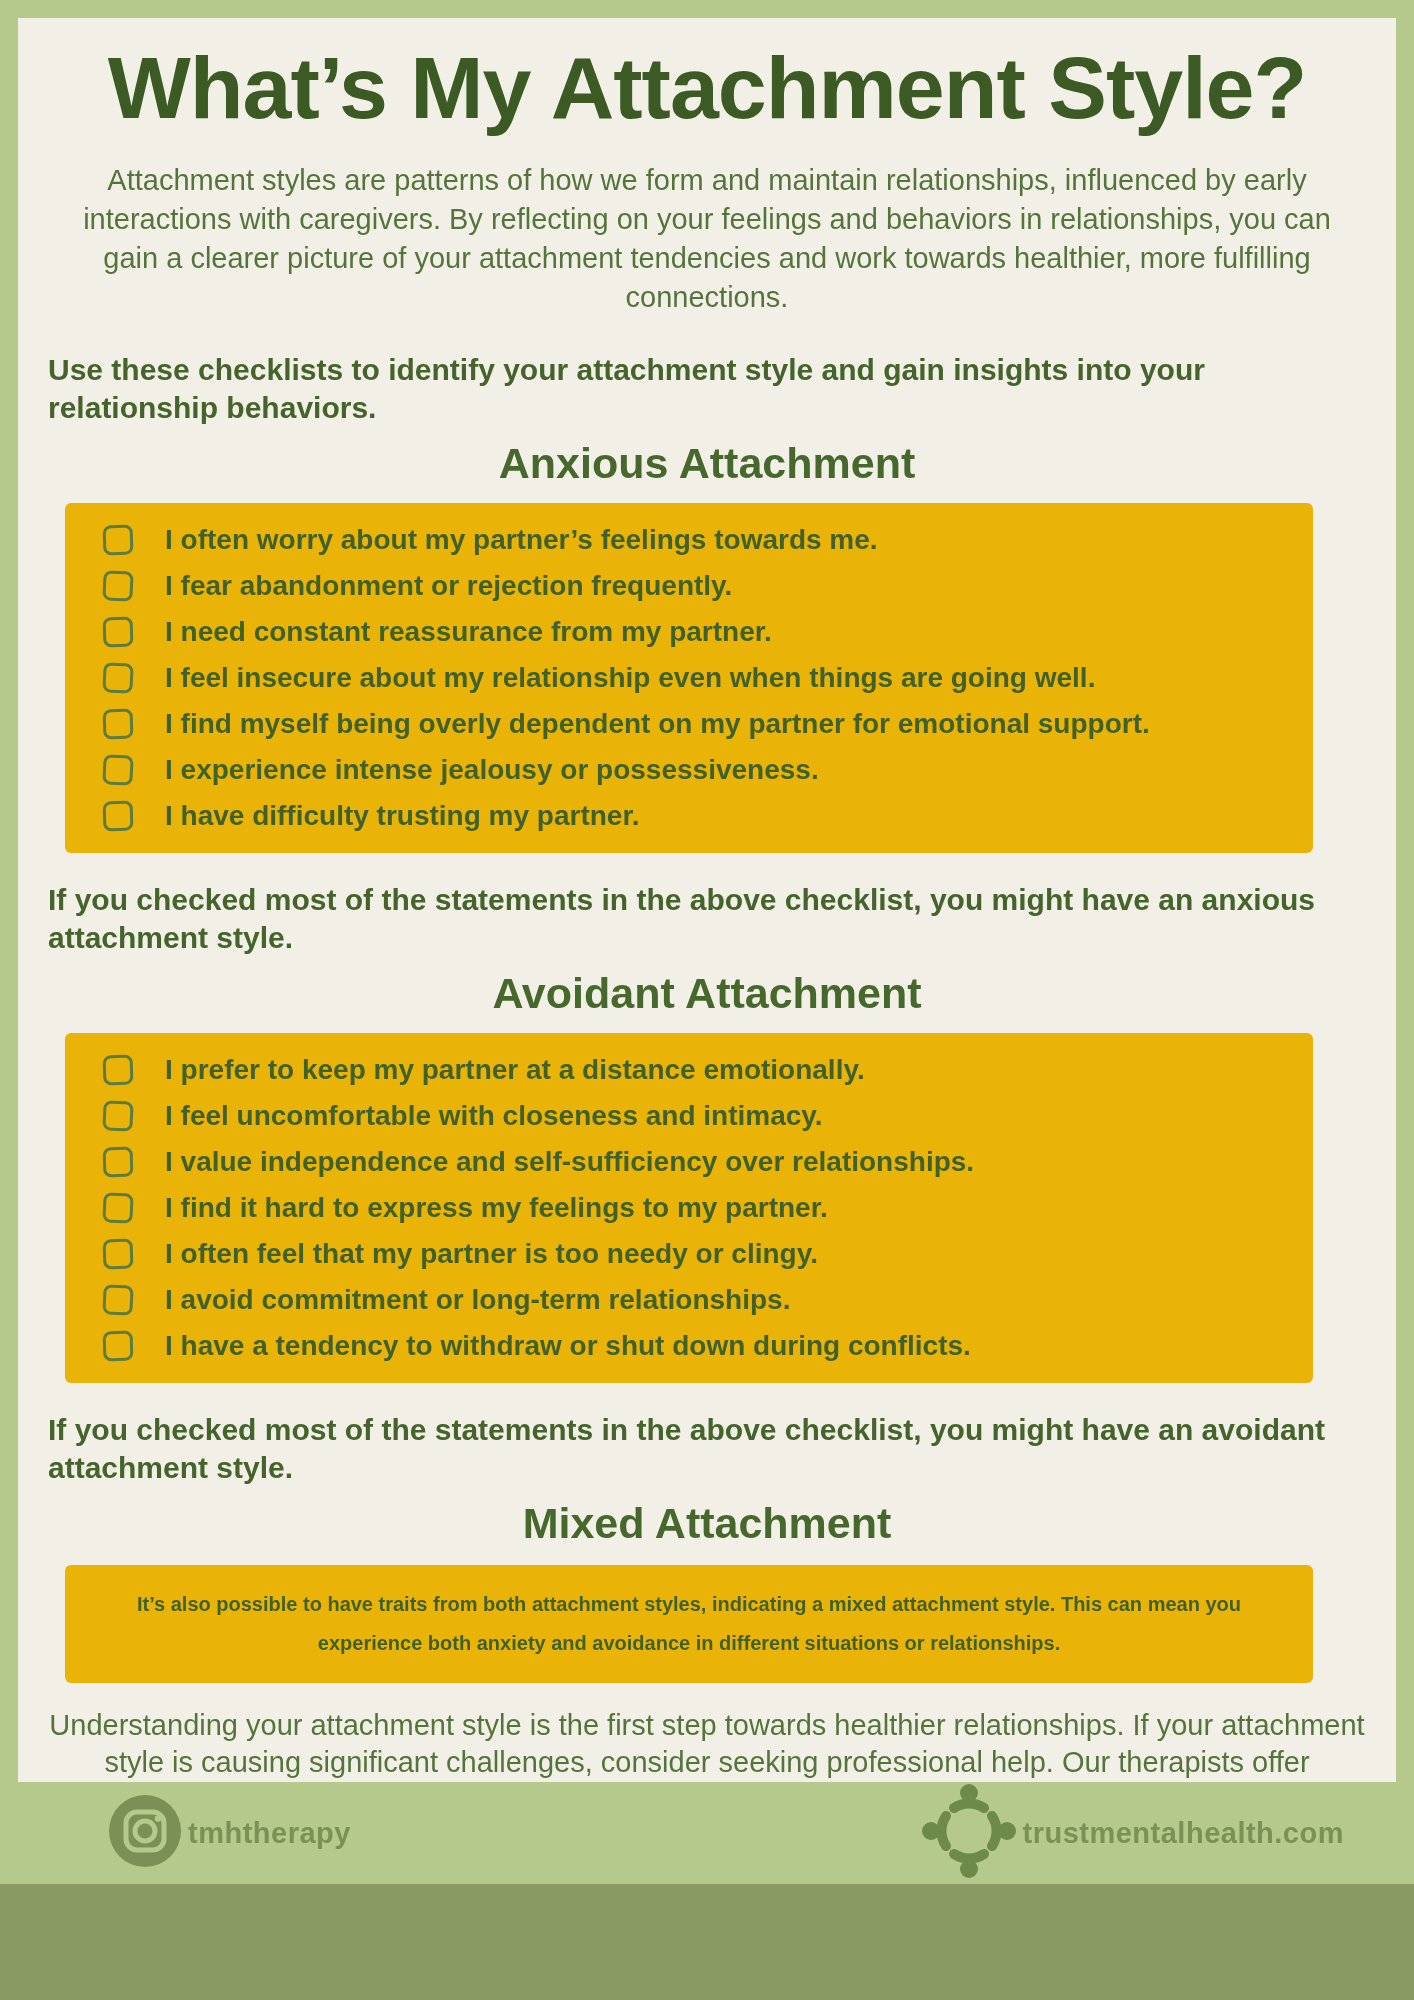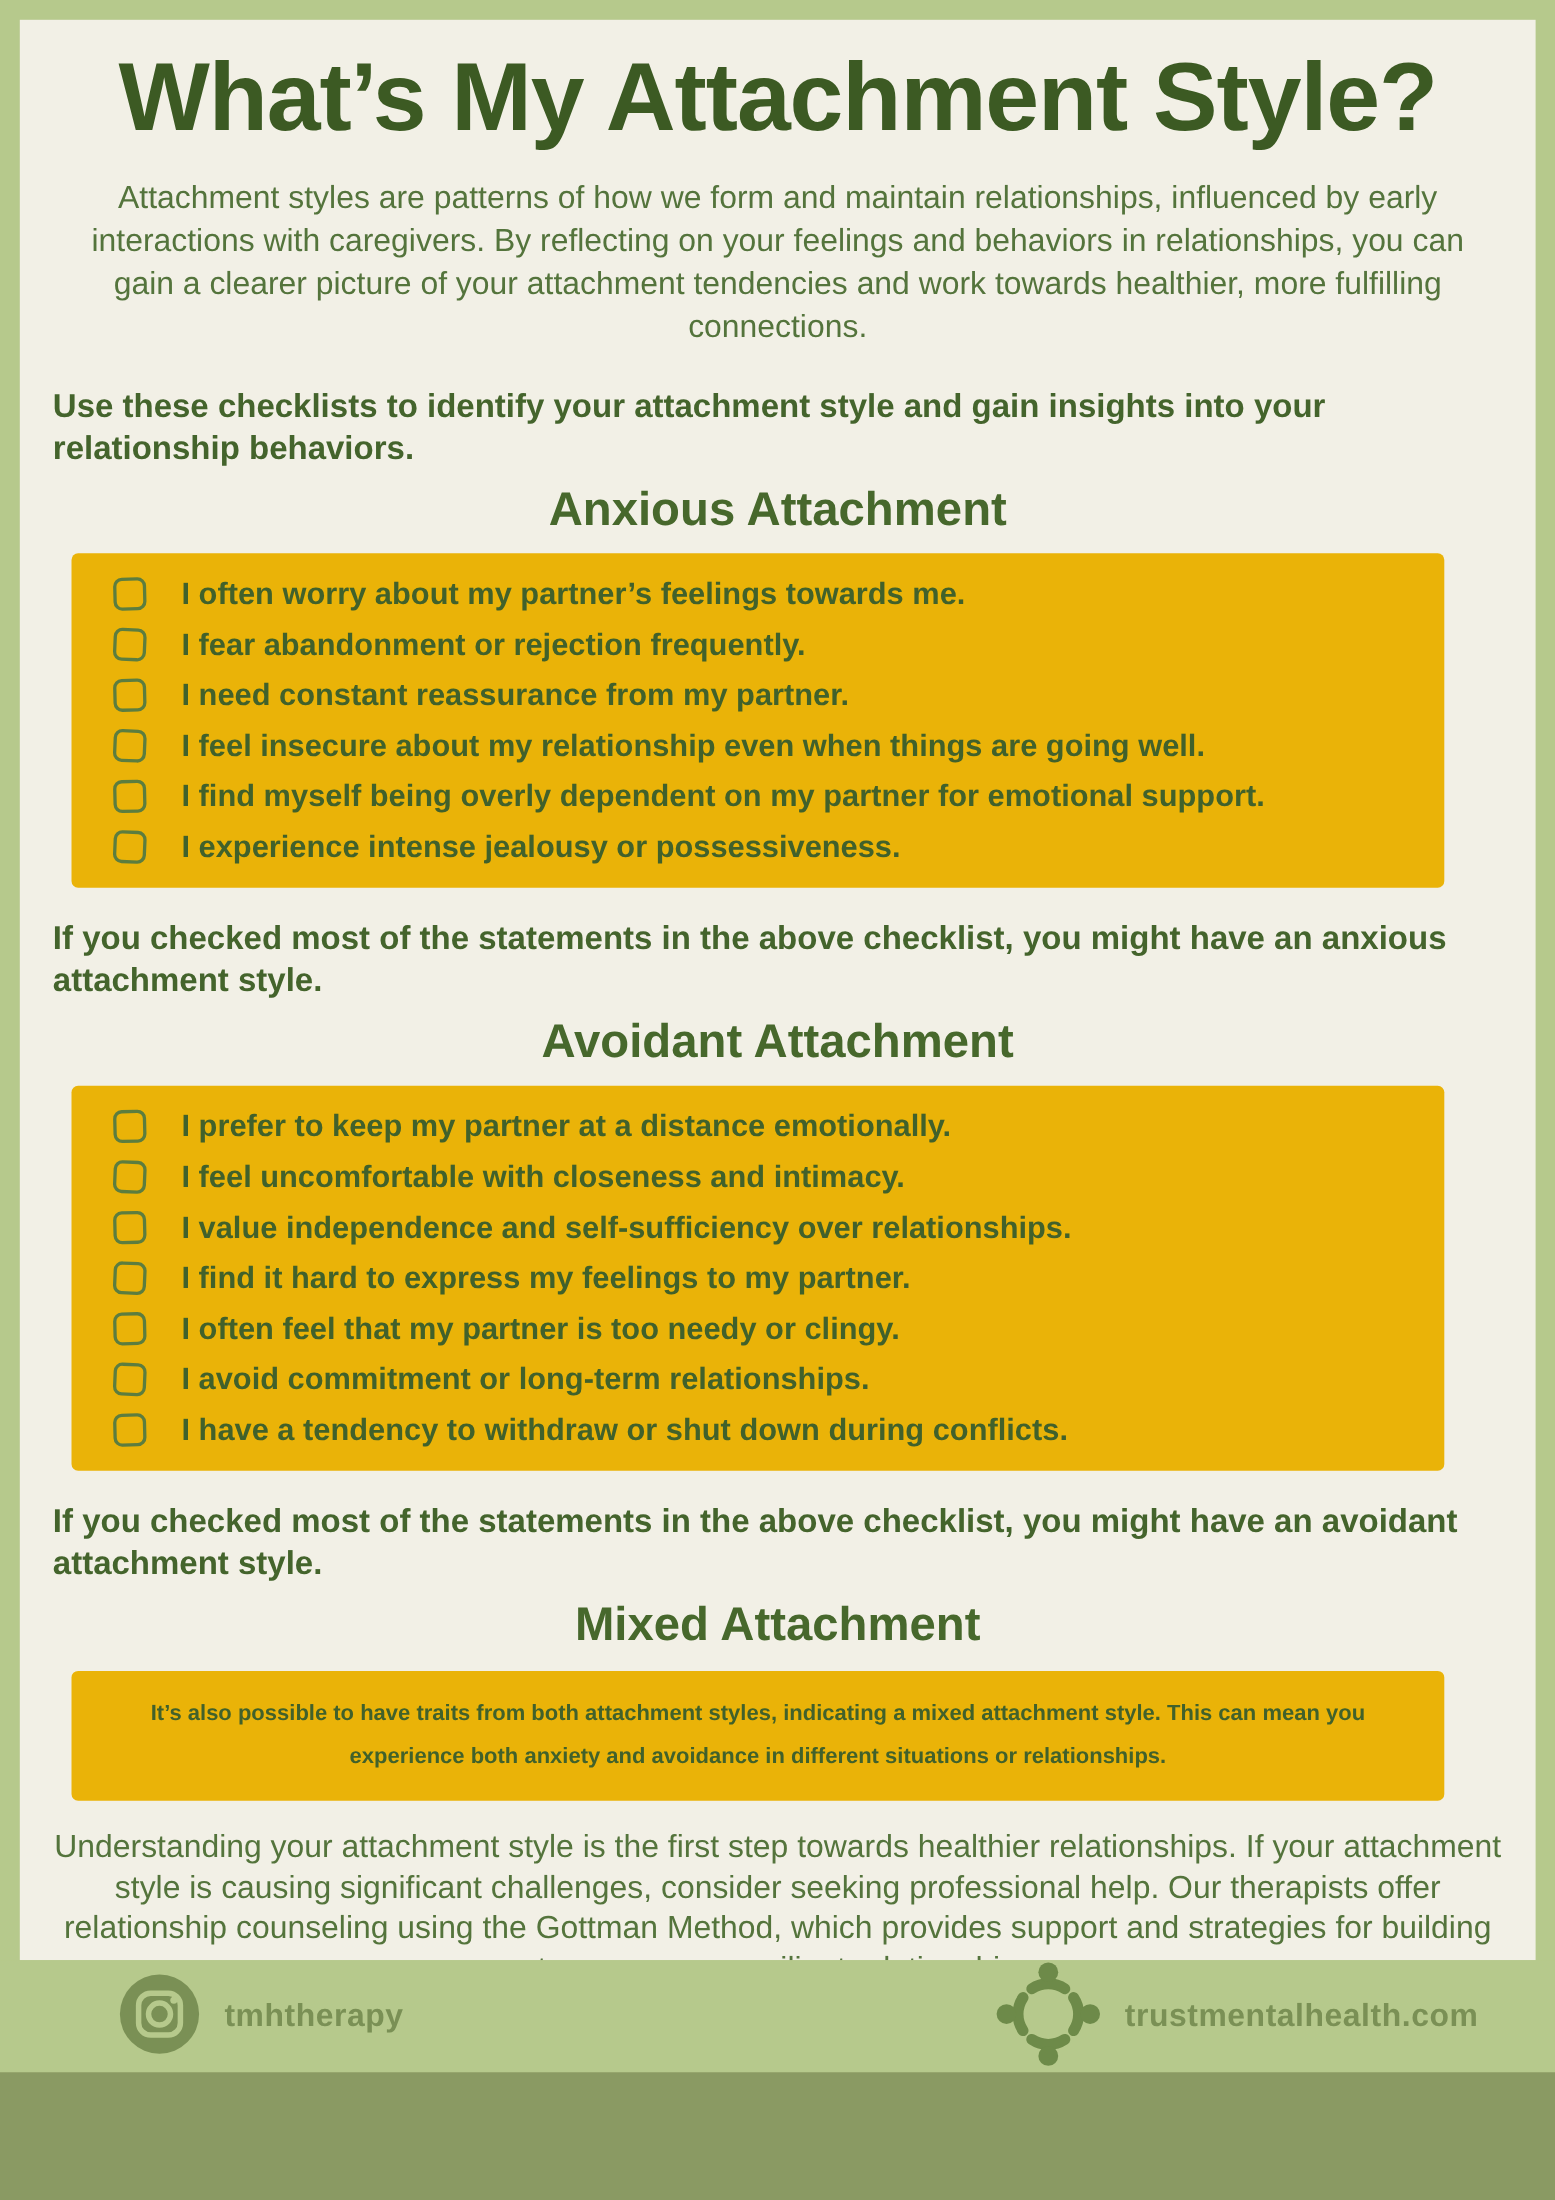--- a/index.html
+++ b/index.html
@@ -111,21 +111,21 @@
     height: 102px;
     display: flex;
     align-items: center;
     justify-content: space-between;
     padding: 0 70px 0 108px;
     background: #b6c98c;
   }
   .social-item {
     display: flex;
     align-items: center;
-    gap: 22px;
+    gap: 6px;
   }
   .social-label {
     font-size: 29px;
     font-weight: bold;
     color: #7a9055;
     letter-spacing: 0.5px;
   }
   .li-box {
     width: 74px;
     height: 74px;
@@ -172,20 +172,24 @@
         <span class="checkbox"></span>
         <span class="check-label">I feel insecure about my relationship even when things are going well.</span>
       </div>
       <div class="check-row">
         <span class="checkbox"></span>
         <span class="check-label">I find myself being overly dependent on my partner for emotional support.</span>
       </div>
       <div class="check-row">
         <span class="checkbox"></span>
         <span class="check-label">I experience intense jealousy or possessiveness.</span>
+      </div>
+      <div class="check-row">
+        <span class="checkbox"></span>
+        <span class="check-label">I have difficulty trusting my partner.</span>
       </div>
     </div>
 
     <p class="result">If you checked most of the statements in the above checklist, you might have an anxious attachment style.</p>
 
     <h2 class="section-heading">Avoidant Attachment</h2>
 
     <div class="card checklist">
       <div class="check-row">
         <span class="checkbox"></span>

